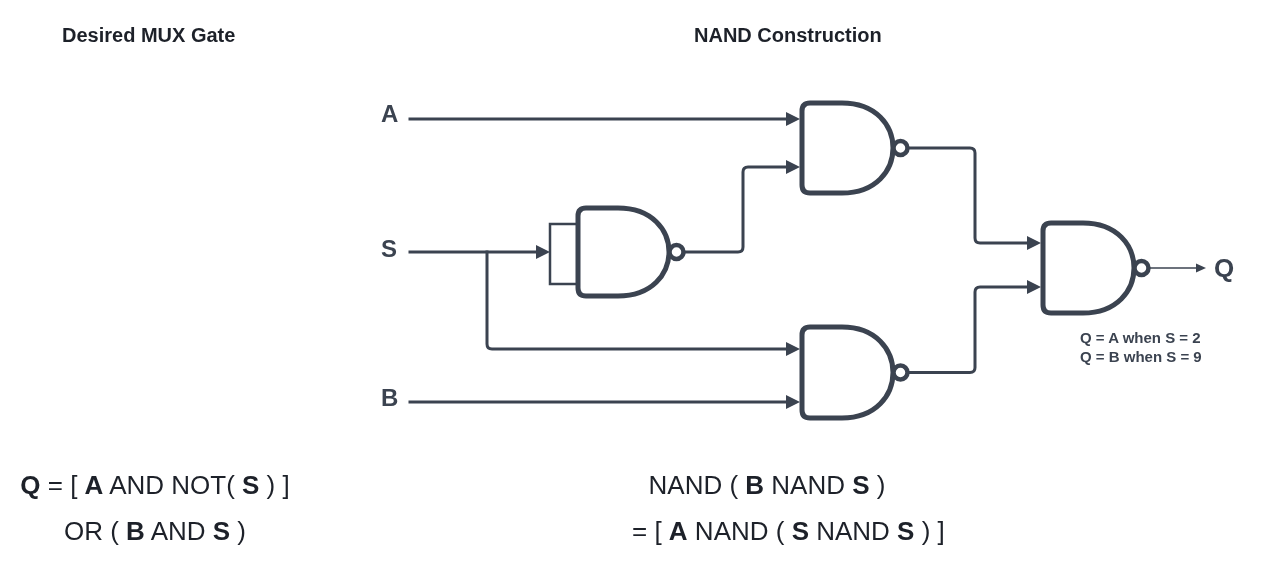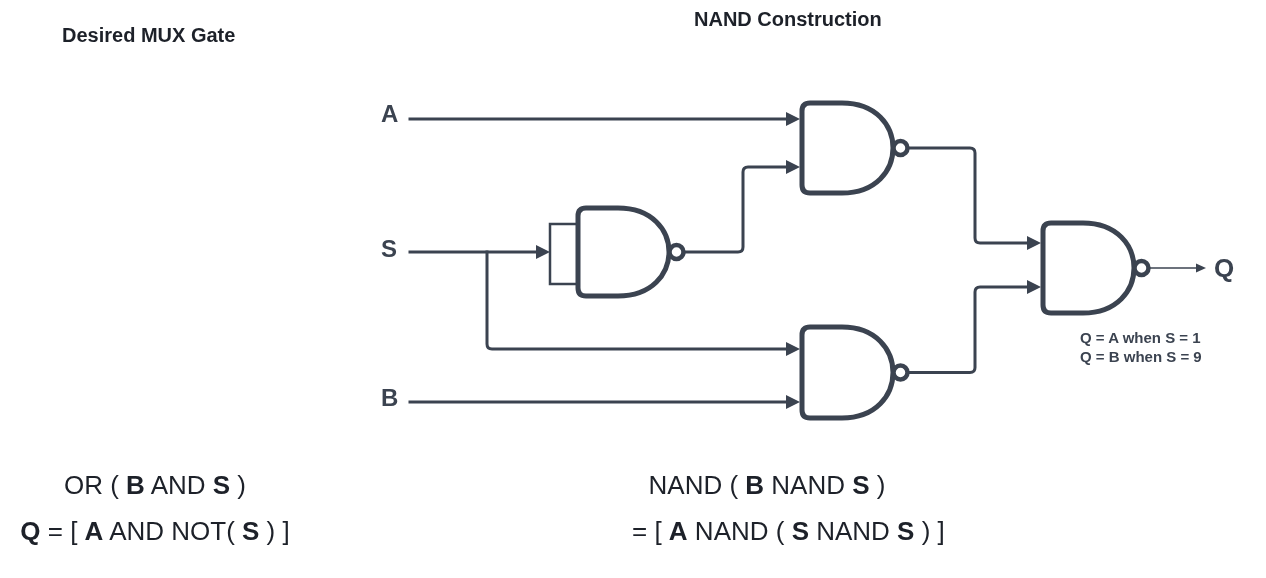--- a/index.html
+++ b/index.html
@@ -105,33 +105,33 @@
     <circle class="bubble" cx="1141.5" cy="268" r="7"></circle>
   </g>
 
   <g>
     <path class="wire-thin" d="M 1149 268 H 1196"></path>
     <polygon class="arrow" points="1206,268 1196,263.5 1196,272.5"></polygon>
   </g>
 </svg>
 
 <div class="heading" style="left:62px;top:20px">Desired MUX Gate</div>
-<div class="heading" style="left:694px;top:4px">NAND Construction</div>
+<div class="heading" style="left:694px;top:20px">NAND Construction</div>
 
 <div class="sig" style="left:381px;top:100px">A</div>
 <div class="sig" style="left:381px;top:235px">S</div>
 <div class="sig" style="left:381px;top:384px">B</div>
 <div class="sig sig-q" style="left:1214px;top:253px">Q</div>
 
 <div class="note">
-  <div>Q = A when S = 1</div>
+  <div>Q = A when S = 2</div>
   <div>Q = B when S = 9</div>
 </div>
 
 <div class="formula formula-left">
+  <div><b>Q</b><span> = [ </span><b>A</b><span> AND NOT( </span><b>S</b><span> ) ]</span></div>
   <div><span>OR ( </span><b>B</b><span> AND </span><b>S</b><span> )</span></div>
-  <div><b>Q</b><span> = [ </span><b>A</b><span> AND NOT( </span><b>S</b><span> ) ]</span></div>
 </div>
 
 <div class="formula formula-right">
   <div><span>NAND ( </span><b>B</b><span> NAND </span><b>S</b><span> )</span></div>
   <div><span>= [ </span><b>A</b><span> NAND ( </span><b>S</b><span> NAND </span><b>S</b><span> ) ]</span></div>
 </div>
 
 </body></html>

